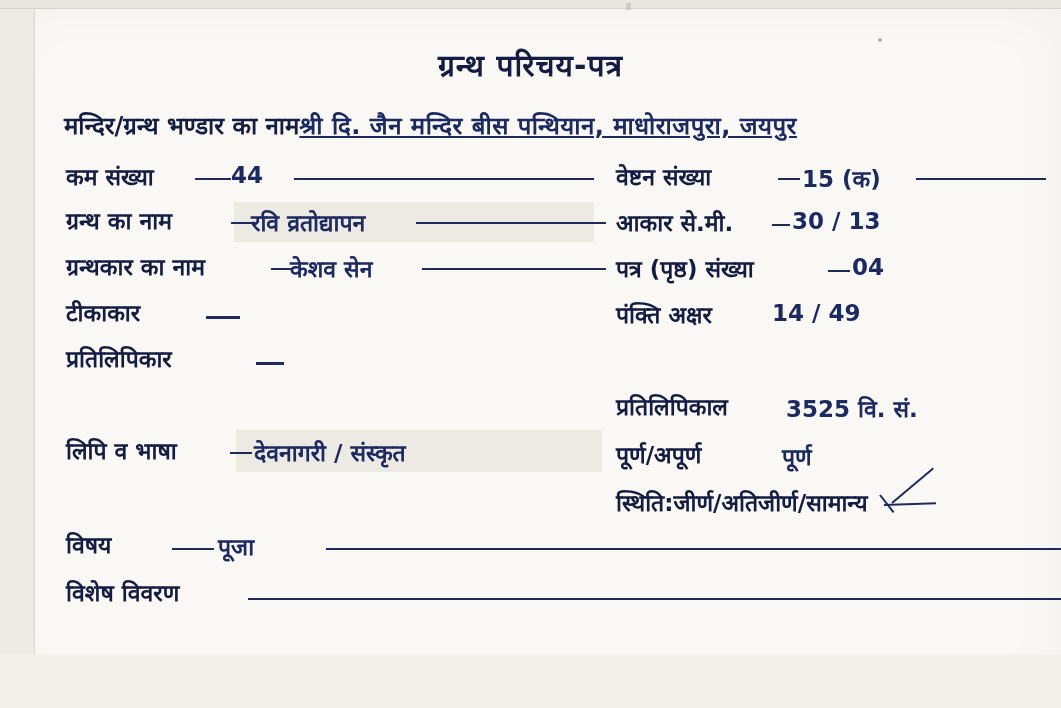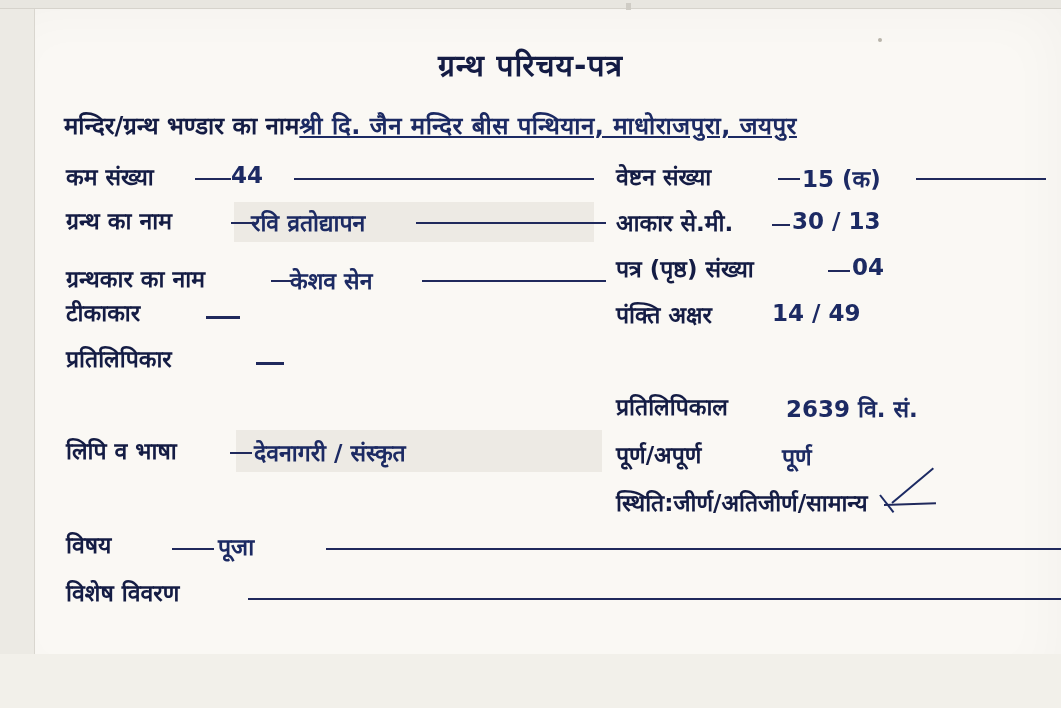--- a/index.html
+++ b/index.html
@@ -173,21 +173,21 @@
   </div>
 
   <div class="row col-left ink" style="top:204px;">
     <span class="highlight" style="left:168px; top:-2px; width:360px; height:40px;"></span>
     <span class="label printed" style="z-index:2;">ग्रन्थ का नाम</span>
     <span class="value hand" style="left:185px; z-index:2;">रवि व्रतोद्यापन</span>
     <span class="rule" style="left:165px; top:18px; width:24px; z-index:2;"></span>
     <span class="rule" style="left:350px; top:18px; width:190px; z-index:2;"></span>
   </div>
 
-  <div class="row col-left ink" style="top:262px;">
+  <div class="row col-left ink" style="top:250px;">
     <span class="label printed">ग्रन्थकार का नाम</span>
     <span class="value hand" style="left:224px;">केशव सेन</span>
     <span class="rule" style="left:205px; top:18px; width:22px;"></span>
     <span class="rule" style="left:356px; top:18px; width:184px;"></span>
   </div>
 
   <div class="row col-left ink" style="top:296px;">
     <span class="label printed">टीकाकार</span>
     <span class="dash" style="left:140px; top:20px; width:34px;"></span>
     <span class="rule" style="left:196px; top:18px; width:344px; border-top-width:0;"></span>
@@ -240,21 +240,21 @@
   </div>
 
   <div class="row col-right ink" style="top:298px;">
     <span class="label printed">पंक्ति अक्षर</span>
     <span class="value hand" style="left:156px;">14 / 49</span>
   </div>
 
 
   <div class="row col-right ink" style="top:390px;">
     <span class="label printed">प्रतिलिपिकाल</span>
-    <span class="value hand" style="left:170px;">2639 वि. सं.</span>
+    <span class="value hand" style="left:170px;">3525 वि. सं.</span>
   </div>
 
   <div class="row col-right ink" style="top:486px;">
     <span class="label printed">स्थिति:जीर्ण/अतिजीर्ण/सामान्य</span>
     <span class="tick" style="left:264px; top:-16px; width:64px; height:46px;">
       <span class="s1" style="left:0px; top:24px; width:22px; transform: rotate(52deg);"></span>
       <span class="s2" style="left:12px; top:32px; width:54px; transform: rotate(-40deg);"></span>
     </span>
     <span class="strike" style="left:268px; top:18px; width:52px; transform: rotate(-2deg);"></span>
   </div>

